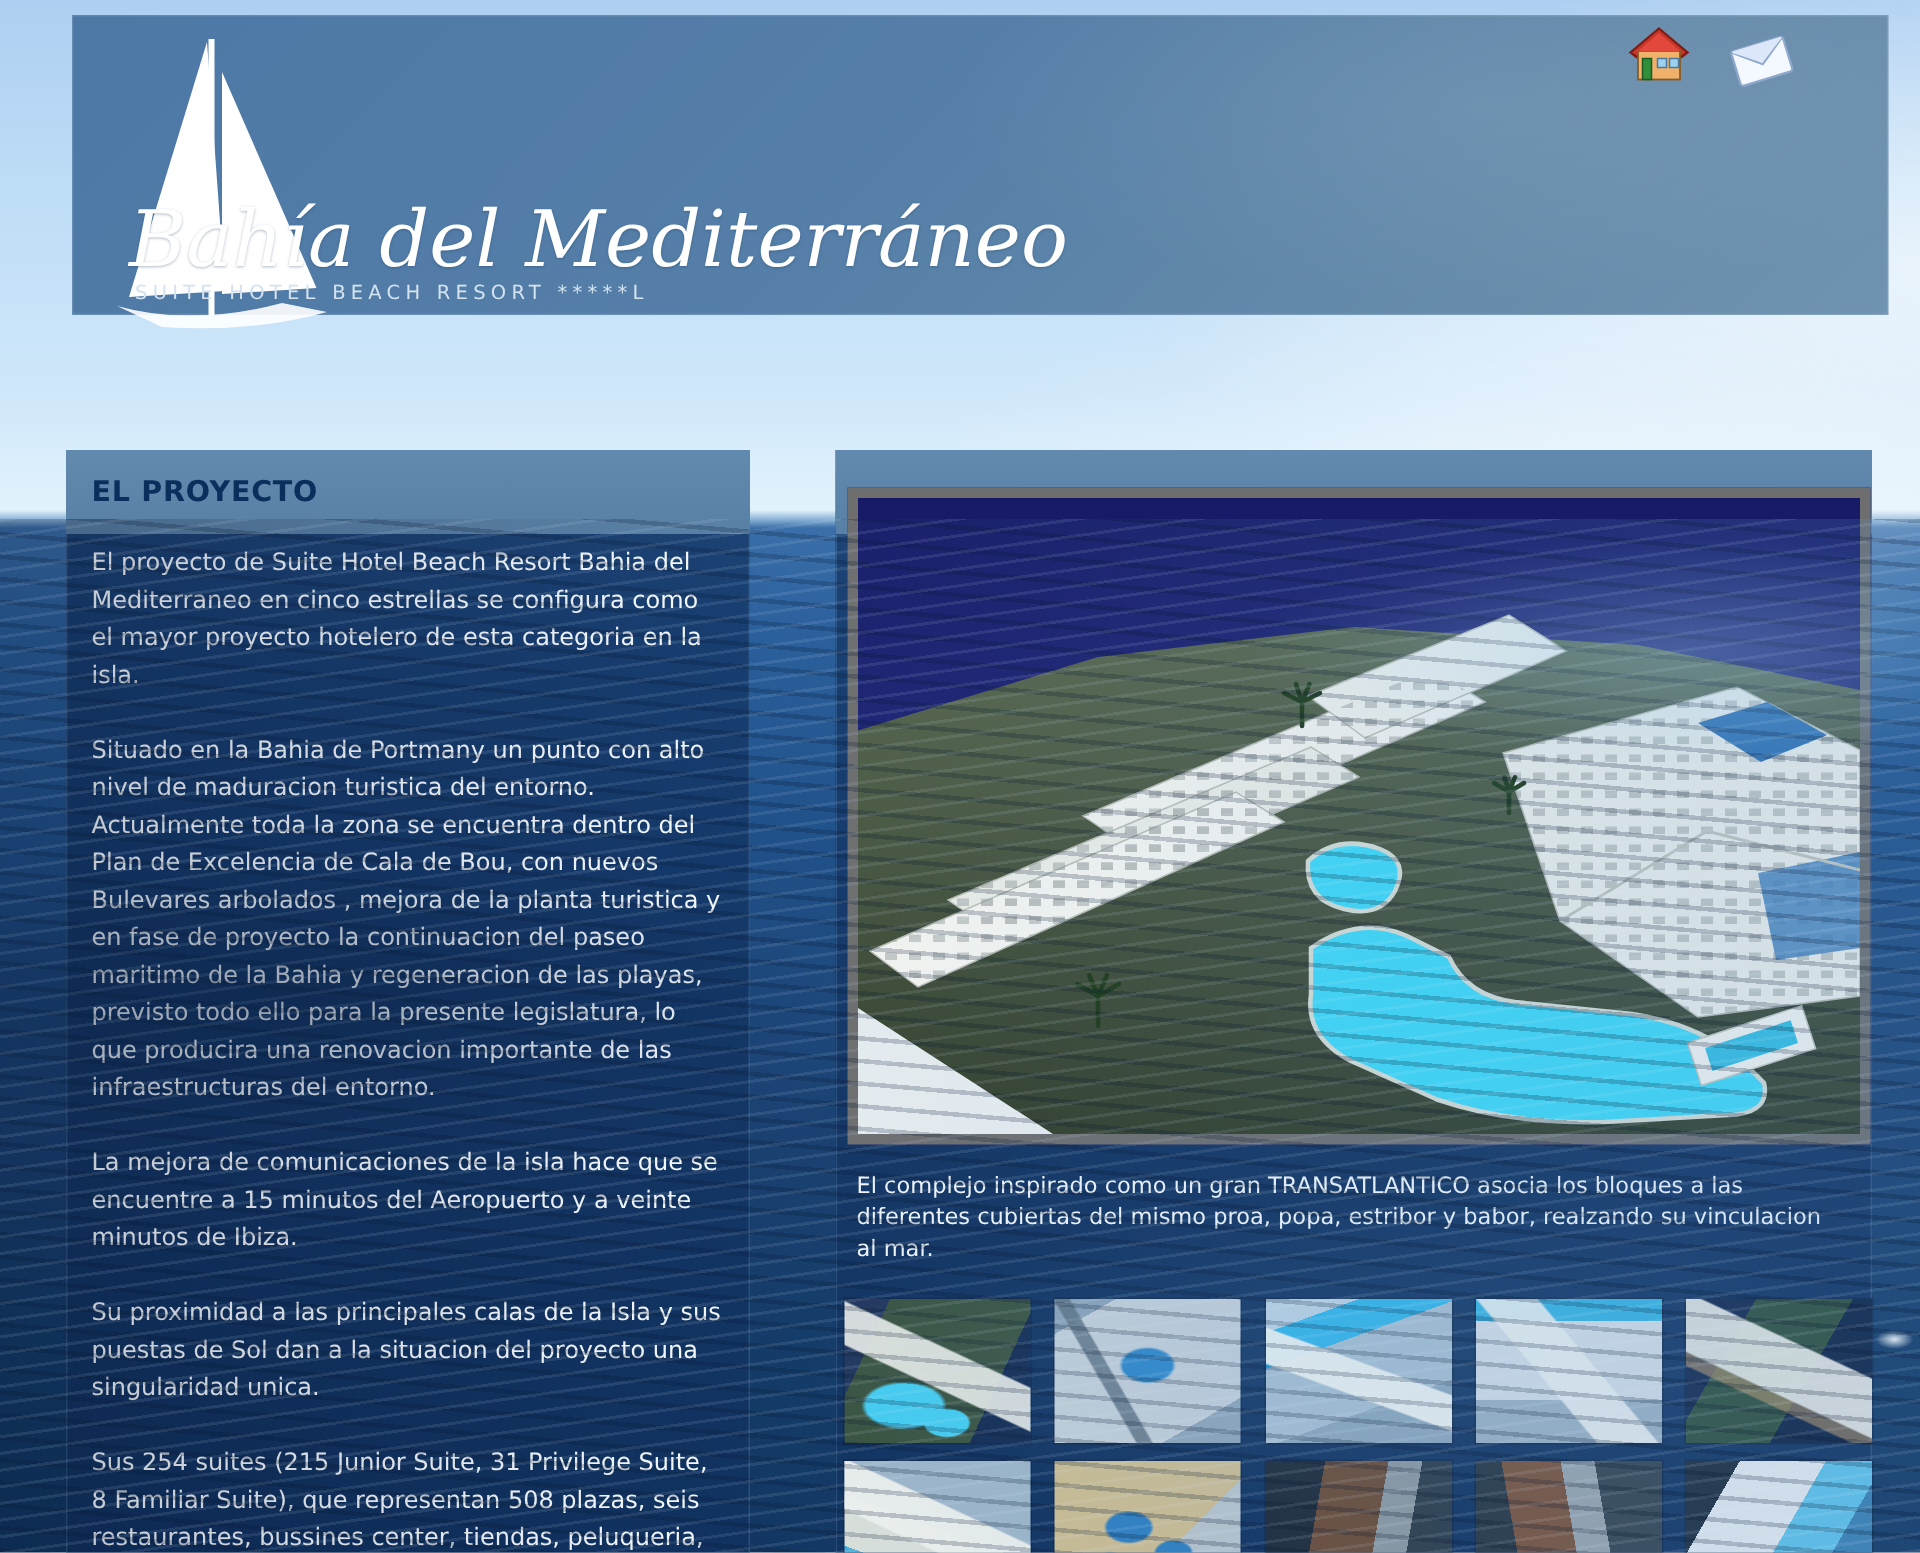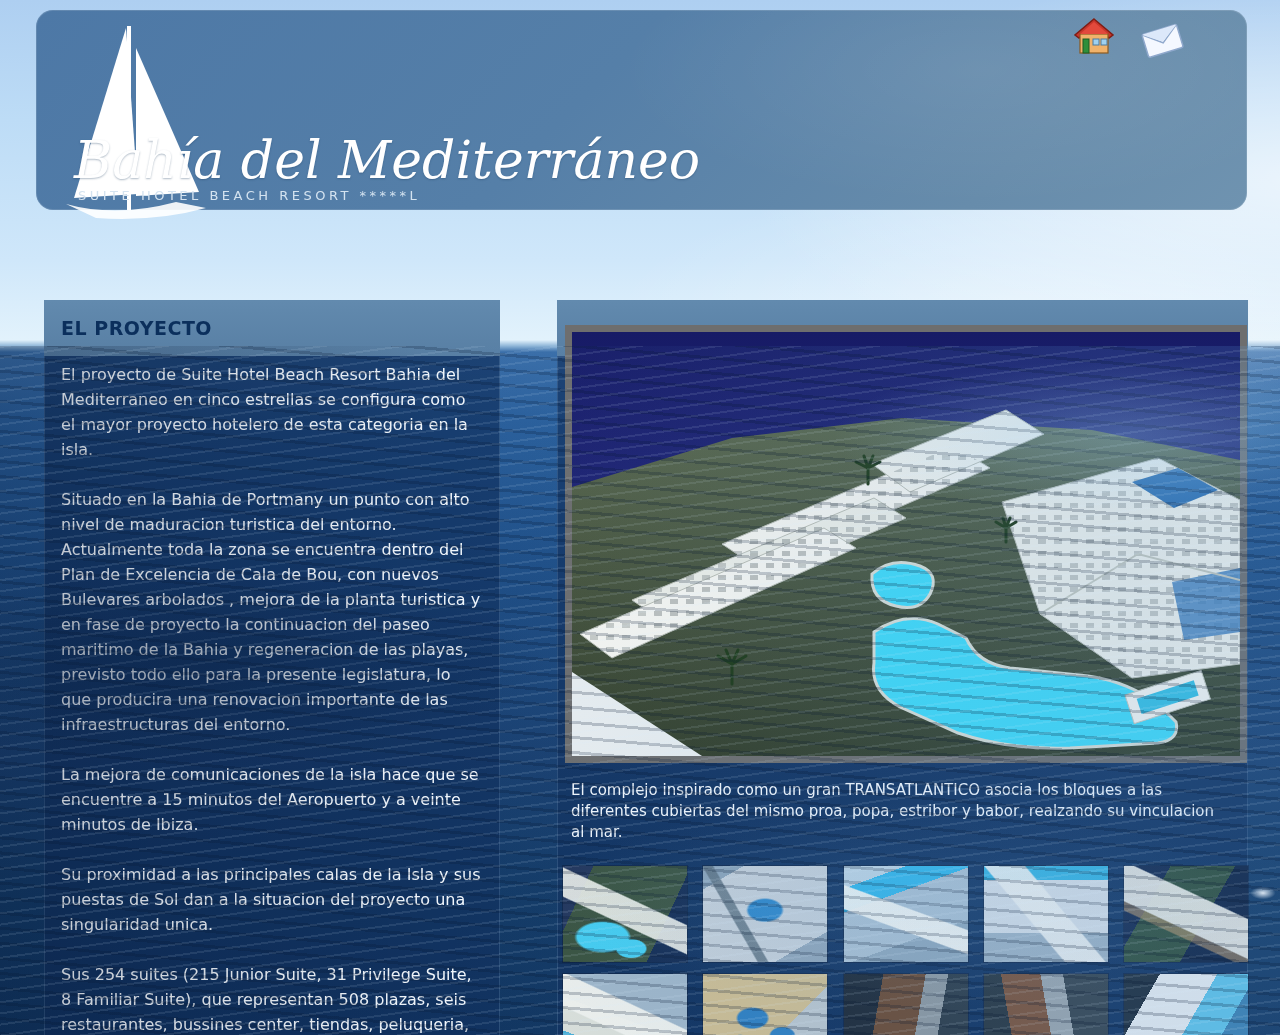--- a/index.html
+++ b/index.html
@@ -27,26 +27,25 @@
       radial-gradient(500px 140px at 15% 320px, rgba(10,30,60,.30), transparent 72%),
       radial-gradient(520px 150px at 70% 560px, rgba(120,180,230,.10), transparent 70%),
       repeating-linear-gradient(172deg, rgba(215,235,252,.10) 0 2px, rgba(0,0,0,0) 2px 11px),
       repeating-linear-gradient(185deg, rgba(5,22,48,.22) 0 3px, rgba(0,0,0,0) 3px 15px),
       linear-gradient(90deg, rgba(0,10,32,.22), rgba(0,0,0,0) 35%, rgba(90,150,210,.18) 88%);
   }
   .z{position:absolute;}
 
   
   .header{
-    left:36px;top:10px;width:1211px;height:200px;
+    left:48px;top:10px;width:1211px;height:200px;
     background:
       radial-gradient(520px 190px at 78% 30%, rgba(255,255,255,.08), transparent 70%),
       linear-gradient(135deg,#4d78a6 0%,#557fa8 45%,#678cab 80%,#6f93b0 100%);
     box-shadow:inset 0 0 0 1px rgba(255,255,255,.12);
-    border-radius:17px;
   }
   .sail-logo{left:20px;top:12px;}
   .brand-title{
     left:38px;bottom:24px;color:#fff;
     font-family:"DejaVu Serif","Liberation Serif",serif;
     font-style:italic;font-size:52px;line-height:1;white-space:nowrap;
     text-shadow:0 1px 2px rgba(30,60,95,.35);
   }
   .brand-subtitle{
     left:42px;bottom:7px;color:#d4e3f0;font-size:13px;letter-spacing:3.5px;white-space:nowrap;text-align:right;

